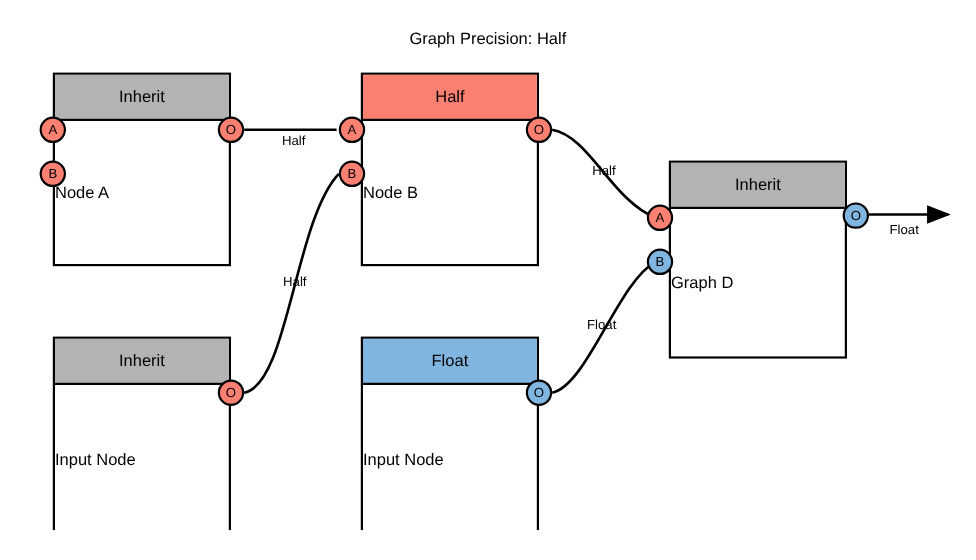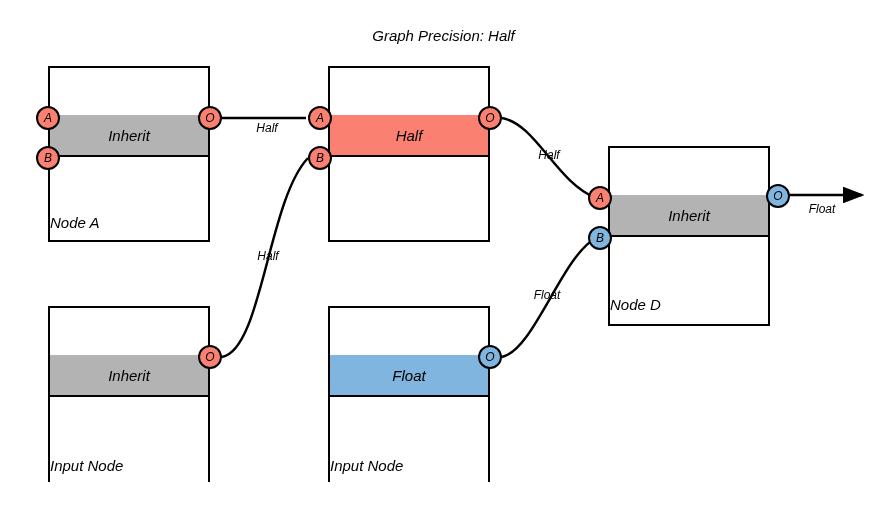--- a/index.html
+++ b/index.html
@@ -7,21 +7,20 @@
     padding: 0;
     background: #ffffff;
   }
   #canvas {
     position: relative;
     width: 887px;
     height: 482px;
     background: #ffffff;
     font-family: "Liberation Sans", sans-serif;
     overflow: hidden;
-    font-style: italic;
   }
   #graph-svg {
     position: absolute;
     left: 0;
     top: 0;
     width: 887px;
     height: 509px;
   }
   .graph-title {
     position: absolute;
@@ -41,21 +40,20 @@
   }
   .node-header {
     box-sizing: border-box;
     height: 42px;
     border-bottom: 2px solid #000000;
     display: flex;
     align-items: center;
     justify-content: center;
     font-size: 15px;
     color: #000000;
-    margin-top: 47px;
   }
   .node-body {
     position: relative;
     display: flex;
     align-items: center;
     justify-content: flex-start;
     height: calc(100% - 42px);
   }
   .node-label {
     font-size: 15px;
@@ -129,37 +127,40 @@
     <span>B</span>
   </div>
   <div class="port red" style="left:210px; top:118px;">
     <span>O</span>
   </div>
 
   <div class="node" style="left:328px; top:66px; width:162px; height:176px;">
     <div class="node-header" style="background:#FA8072;">
       <span>Half</span>
     </div>
+    <div class="node-body">
+      <span class="node-label">Node B</span>
+    </div>
   </div>
   <div class="port red" style="left:320px; top:118px;">
     <span>A</span>
   </div>
   <div class="port red" style="left:320px; top:158px;">
     <span>B</span>
   </div>
   <div class="port red" style="left:490px; top:118px;">
     <span>O</span>
   </div>
 
   <div class="node" style="left:608px; top:146px; width:162px; height:180px;">
     <div class="node-header" style="background:#B3B3B3;">
       <span>Inherit</span>
     </div>
     <div class="node-body">
-      <span class="node-label">Node D</span>
+      <span class="node-label">Graph D</span>
     </div>
   </div>
   <div class="port red" style="left:600px; top:198px;">
     <span>A</span>
   </div>
   <div class="port blue" style="left:600px; top:238px;">
     <span>B</span>
   </div>
   <div class="port blue" style="left:778px; top:196px;">
     <span>O</span>

